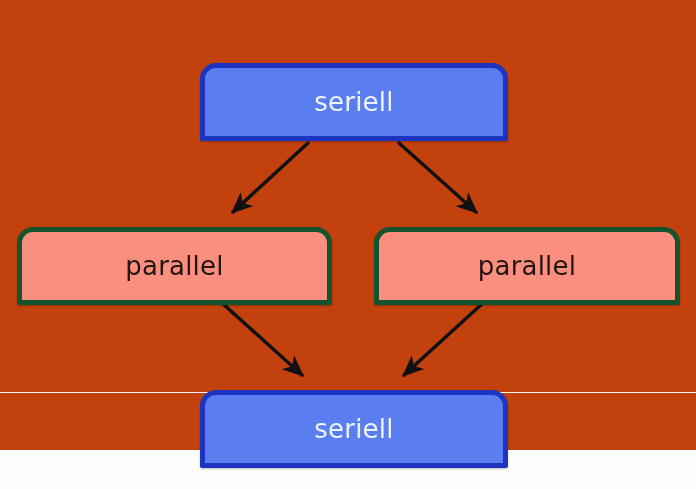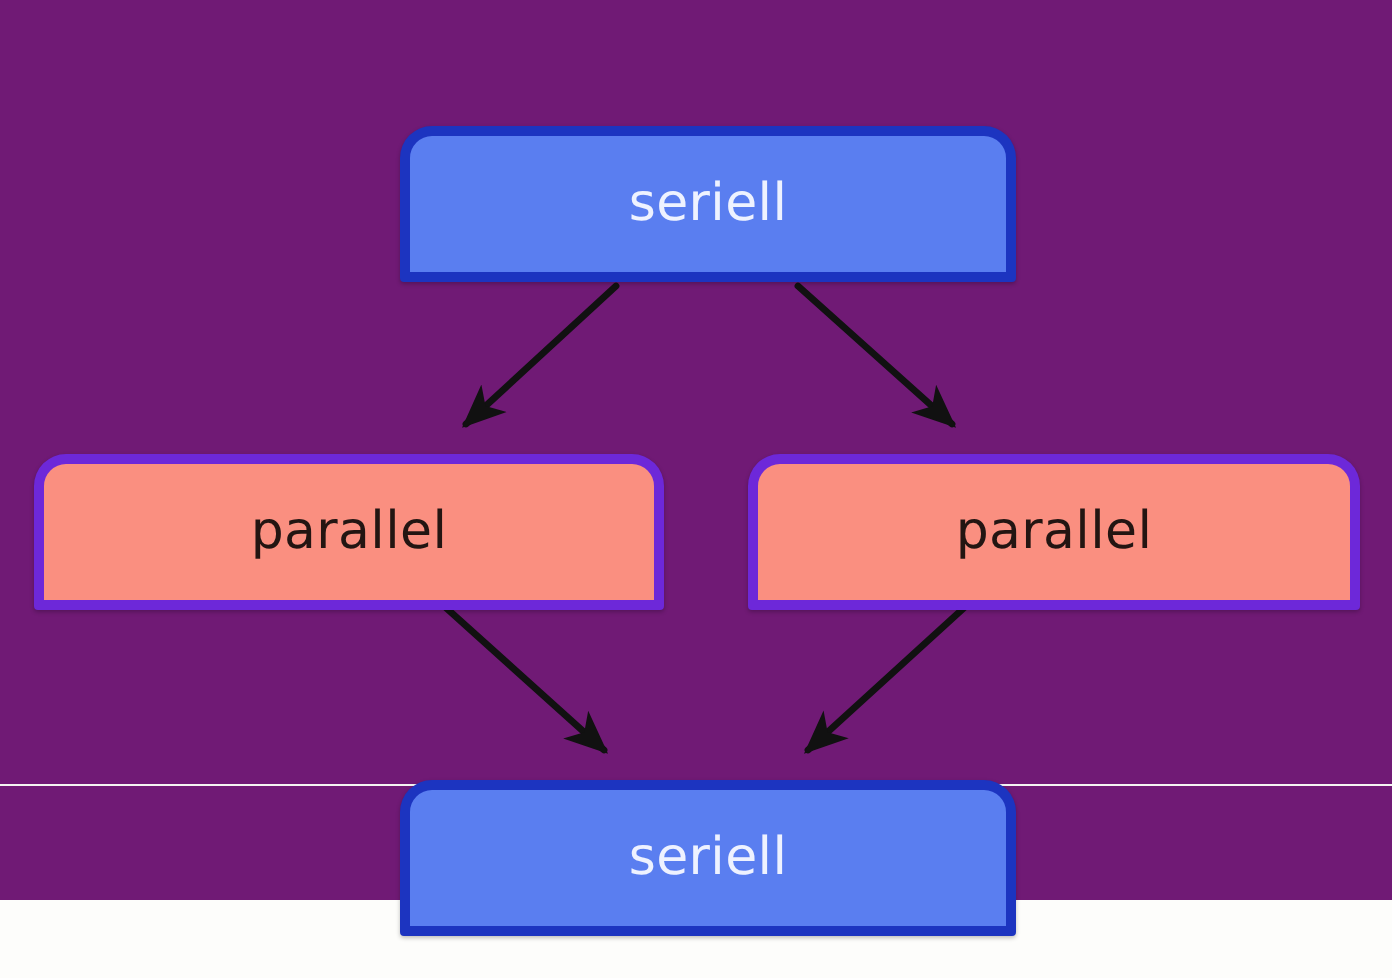--- a/index.html
+++ b/index.html
@@ -10,21 +10,21 @@
     width: 696px;
     height: 489px;
     background: #fdfdfb;
     font-family: "DejaVu Sans", sans-serif;
     overflow: hidden;
   }
   #diagram-canvas {
     position: relative;
     width: 696px;
     height: 450px;
-    background: #701a75;
+    background: #c2410c;
   }
   
   .canvas-seam {
     position: absolute;
     left: 0;
     width: 696px;
     height: 1px;
     background: #f4f4f2;
   }
   .node {
@@ -46,21 +46,21 @@
   .node.serial {
     background: #5a7ef0;
     border: 5px solid #1c34c0;
     box-shadow: 0 1px 2px rgba(0,0,0,0.25);
   }
   .node.serial .node-label {
     color: #eef2ff;
   }
   .node.parallel {
     background: #fa8f80;
-    border: 5px solid #6d28d9;
+    border: 5px solid #14532d;
     box-shadow: 0 1px 2px rgba(0,0,0,0.25);
   }
   .node.parallel .node-label {
     color: #231512;
   }
   #node-seriell-top   { left: 200px; top: 63px;  width: 308px; height: 78px; }
   #node-parallel-left { left: 17px;  top: 227px; width: 315px; height: 78px; }
   #node-parallel-right{ left: 374px; top: 227px; width: 306px; height: 78px; }
   #node-seriell-bottom{ left: 200px; top: 390px; width: 308px; height: 78px; }
 

